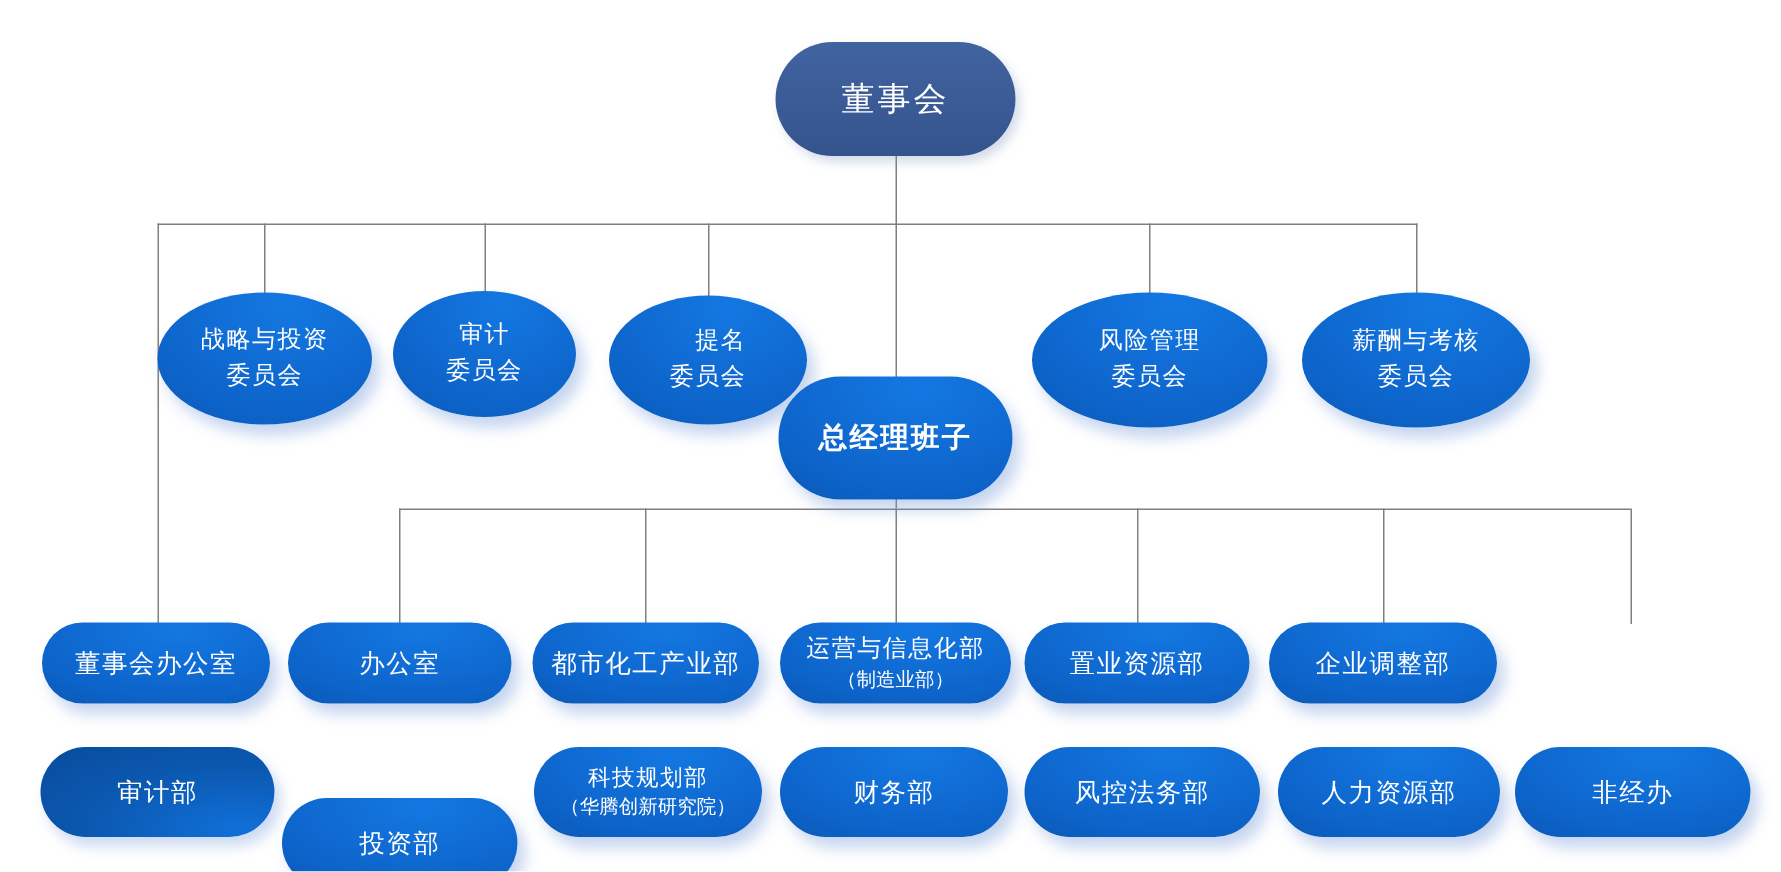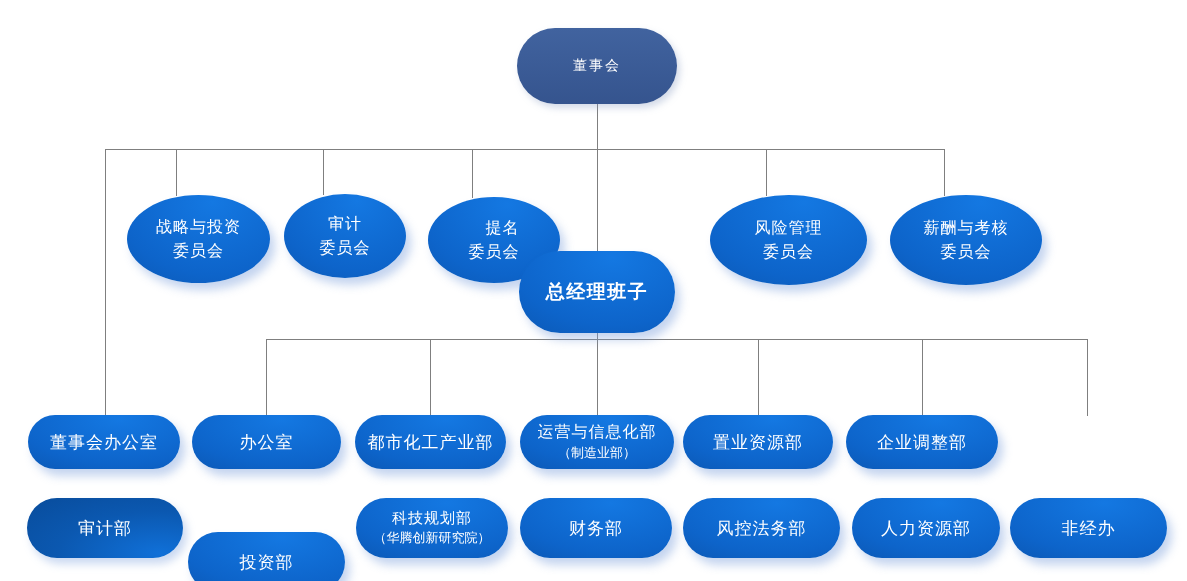--- a/index.html
+++ b/index.html
@@ -35,22 +35,22 @@
   .blue-alt {
     background: radial-gradient(130% 140% at 85% 92%, #1070d8 0%, #0b58b0 50%, #084a98 100%);
     box-shadow: 4px 6px 9px rgba(125,160,220,0.40);
   }
   .navy {
     background: linear-gradient(180deg, #41639f 0%, #35548e 100%);
     box-shadow: 3px 4px 7px rgba(130,150,190,0.35);
   }
   .pill { border-radius: 999px; }
   .ellipse { border-radius: 50%; }
-  .fs-board { font-size: 14px; letter-spacing: 2px; }
-  .fs-comm  { font-size: 16px; line-height: 1.5; margin-left: 22px; }
+  .fs-board { font-size: 22px; letter-spacing: 2px; }
+  .fs-comm  { font-size: 16px; line-height: 1.5; }
   .fs-gm    { font-size: 19px; font-weight: bold; letter-spacing: 1.5px; }
   .fs-dept  { font-size: 17px; }
   .sub      { font-size: 13px; letter-spacing: 0; margin-top: 1px; }
 
   
   .n-board { left:517px; top:28px;  width:160px; height:76px; border-radius:38px; }
   .n-c1 { left:105px; top:195px; width:143px; height:88px; }
   .n-c2 { left:262px; top:194px; width:122px; height:84px; }
   .n-c3 { left:406px; top:197px; width:132px; height:86px;text-align:right; }
   .n-c4 { left:688px; top:195px; width:157px; height:90px; }

